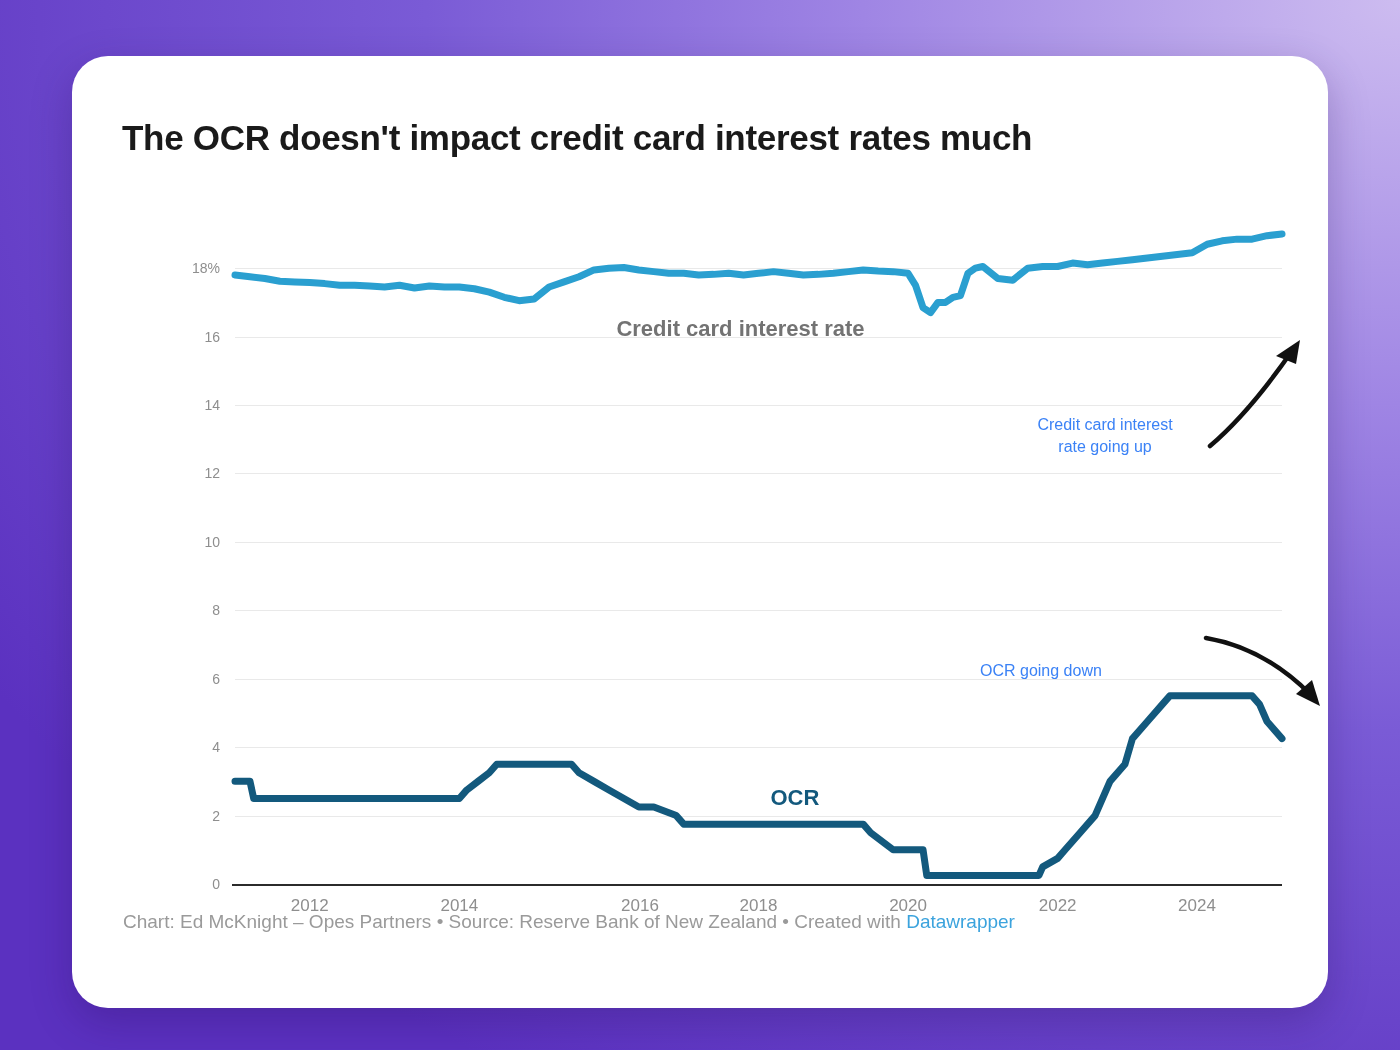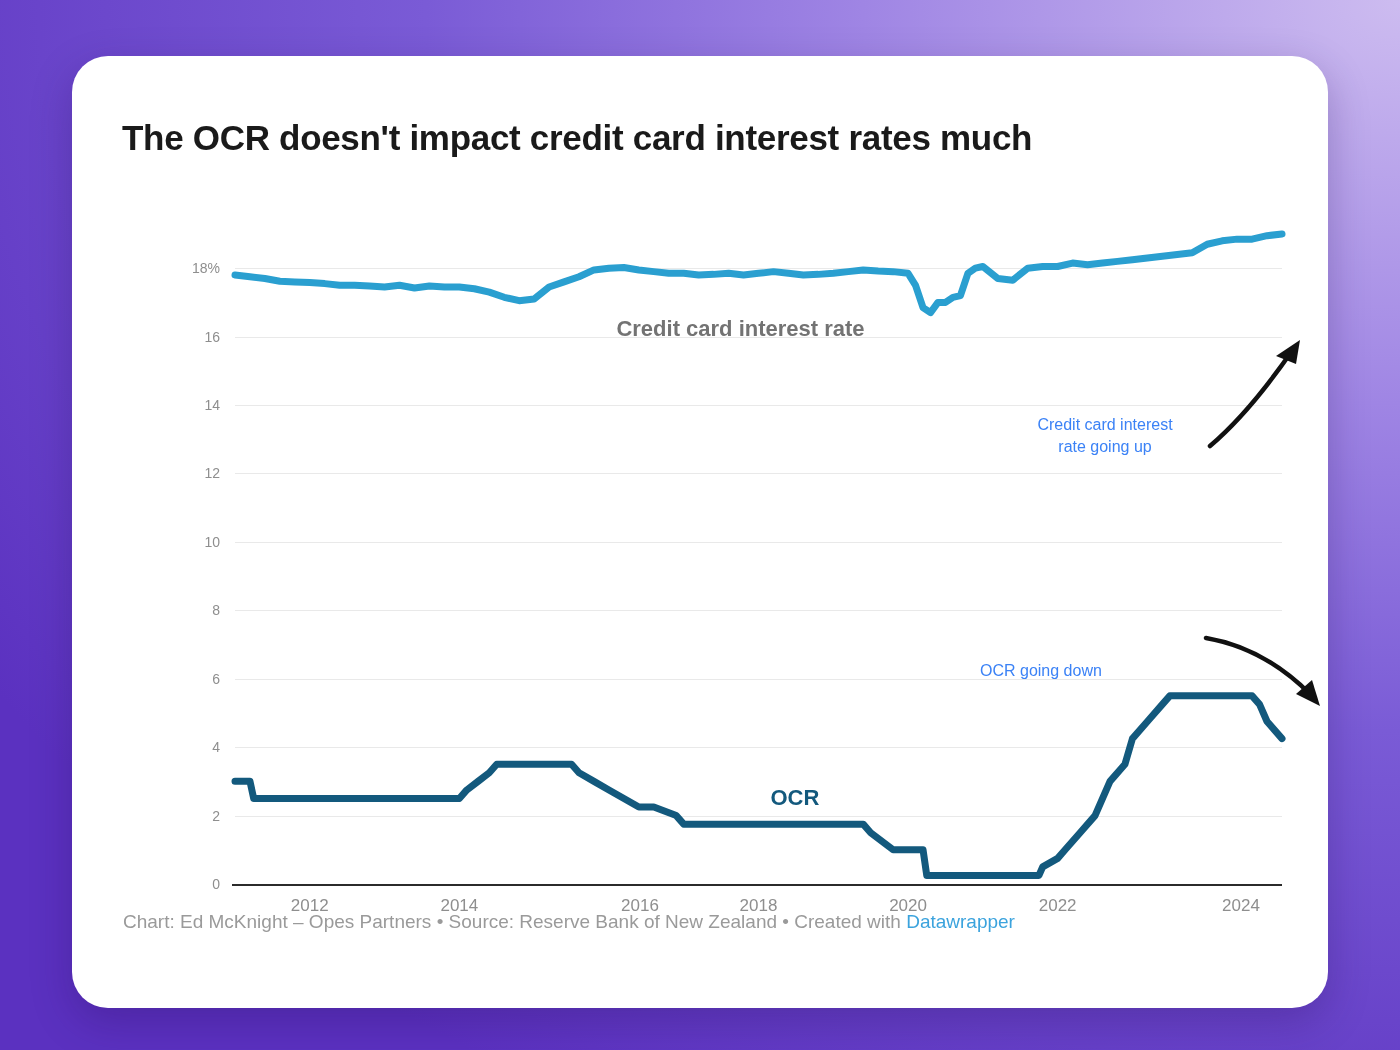--- a/index.html
+++ b/index.html
@@ -148,21 +148,21 @@
         <div class="ytick" style="top: 581.579px;">2</div>
         <div class="ytick" style="top: 650px;">0</div>
       </div>
     <div id="ticks-x">
         <div class="xtick" style="left: 187.786px;">2012</div>
         <div class="xtick" style="left: 337.357px;">2014</div>
         <div class="xtick" style="left: 489px; margin-left: 29px;">2016</div>
         <div class="xtick" style="left: 636.5px; text-align: right;">2018</div>
         <div class="xtick" style="left: 786.071px;">2020</div>
         <div class="xtick" style="left: 935.643px;">2022</div>
-        <div class="xtick" style="left: 1119px;">2024</div>
+        <div class="xtick" style="left: 1075px;">2024</div>
       </div>
 
     <div id="lines">
       <svg viewBox="0 0 1047 650" preserveAspectRatio="none">
         <polyline id="path-ocr" fill="none" stroke-width="7" stroke-linejoin="round" stroke-linecap="round" vector-effect="non-scaling-stroke" points="0,547.3684210526316 14.957142857146259,547.3684210526316 18.69642857142857,564.4736842105264 22.435714285710887,564.4736842105264 74.78571428571428,564.4736842105264 149.57142857142856,564.4736842105264 224.35714285714283,564.4736842105264 231.83571428570747,555.921052631579 243.05357142857144,547.3684210526316 254.27142857143537,538.8157894736842 261.75,530.2631578947369 269.2285714285646,530.2631578947369 299.1428571428571,530.2631578947369 336.53571428571433,530.2631578947369 344.0142857142789,538.8157894736842 358.9714285714251,547.3684210526316 373.92857142857144,555.921052631579 388.88571428571765,564.4736842105264 403.842857142864,573.0263157894736 418.79999999999325,573.0263157894736 441.2357142857211,581.578947368421 448.71428571428567,590.1315789473684 523.5,590.1315789473684 598.2857142857142,590.1315789473684 628.2000000000069,590.1315789473684 635.6785714285713,598.6842105263158 658.1142857142823,615.7894736842105 673.0714285714287,615.7894736842105 688.0285714285748,615.7894736842105 691.7678571428571,641.4473684210526 747.8571428571429,641.4473684210526 785.25,641.4473684210526 803.9464285714287,641.4473684210526 807.6857142857108,632.8947368421053 822.6428571428571,624.3421052631579 830.1214285714218,615.7894736842105 845.0785714285681,598.6842105263158 860.0357142857142,581.578947368421 874.9928571428605,547.3684210526316 889.9500000000069,530.2631578947369 897.4285714285713,504.60526315789474 912.3857142857177,487.5 927.342857142864,470.39473684210526 934.8214285714287,461.8421052631579 972.2142857142858,461.8421052631579 1009.6071428571429,461.8421052631579 1017.0857142857076,461.8421052631579 1024.564285714289,470.39473684210526 1032.0428571428538,487.5 1047,504.60526315789474" stroke="#13597d"></polyline>
         <polyline id="path-cc" fill="none" stroke-width="7" stroke-linejoin="round" stroke-linecap="round" vector-effect="non-scaling-stroke" points="0,41.0526315789474 14.957142857146259,42.76315789473688 29.914285714292518,44.47368421052636 44.871428571421774,47.21052631578948 59.828571428568026,47.8947368421052 74.78571428571428,48.57894736842104 89.74285714286054,49.6052631578948 104.70000000000681,51.315789473684276 119.65714285713605,51.315789473684276 134.6142857142823,52 149.57142857142856,53.026315789473756 164.52857142857482,51.315789473684276 179.4857142857211,54.052631578947285 194.44285714285036,52 209.39999999999662,53.026315789473756 224.35714285714283,53.026315789473756 239.3142857142891,54.736842105263236 254.27142857143537,58.15789473684208 269.2285714285646,63.289473684210634 284.1857142857109,66.71052631578948 299.1428571428571,65 314.10000000000343,53.026315789473756 329.05714285714964,47.8947368421052 344.0142857142789,42.76315789473688 358.9714285714251,35.92105263157896 373.92857142857144,34.21052631578948 388.88571428571765,33.52631578947364 403.842857142864,35.92105263157896 418.79999999999325,37.63157894736844 433.75714285713946,39.34210526315792 448.71428571428567,39.34210526315792 463.671428571432,41.0526315789474 478.6285714285782,40.36842105263156 493.58571428570747,39.34210526315792 508.5428571428538,41.0526315789474 523.5,39.34210526315792 538.4571428571463,37.63157894736844 553.4142857142924,39.34210526315792 568.3714285714218,41.0526315789474 583.3285714285681,40.36842105263156 598.2857142857142,39.34210526315792 613.2428571428605,37.63157894736844 628.2000000000069,35.92105263157896 643.157142857136,36.9473684210526 658.1142857142823,37.63157894736844 673.0714285714287,39.34210526315792 680.5499999999931,51.315789473684276 688.0285714285748,73.55263157894728 695.5071428571395,78.68421052631584 702.9857142857211,68.42105263157896 710.4642857142858,68.42105263157896 717.9428571428502,63.289473684210634 725.4214285714319,61.578947368421154 732.8999999999966,39.34210526315792 740.3785714285782,34.21052631578948 747.8571428571429,32.5 762.8142857142892,44.47368421052636 777.7714285714353,46.18421052631584 792.7285714285647,34.21052631578948 807.6857142857108,32.5 822.6428571428571,32.5 837.6000000000034,29.07894736842104 852.5571428571498,30.78947368421052 867.5142857142789,29.07894736842104 882.4714285714252,27.36842105263156 897.4285714285713,25.65789473684208 912.3857142857177,23.9473684210526 927.342857142864,22.236842105263122 942.2999999999931,20.526315789473756 957.2571428571395,18.815789473684276 972.2142857142858,10.263157894736878 987.1714285714319,6.842105263157805 1002.1285714285782,5.131578947368325 1017.0857142857076,5.131578947368325 1032.0428571428538,1.7105263157894797 1047,0" stroke="#2a9fd0"></polyline>
       </svg>
     </div>
 
     <div class="series-label" id="label-cc" style="left: 494.407px; top: 82.1053px;">Credit card interest rate</div>

